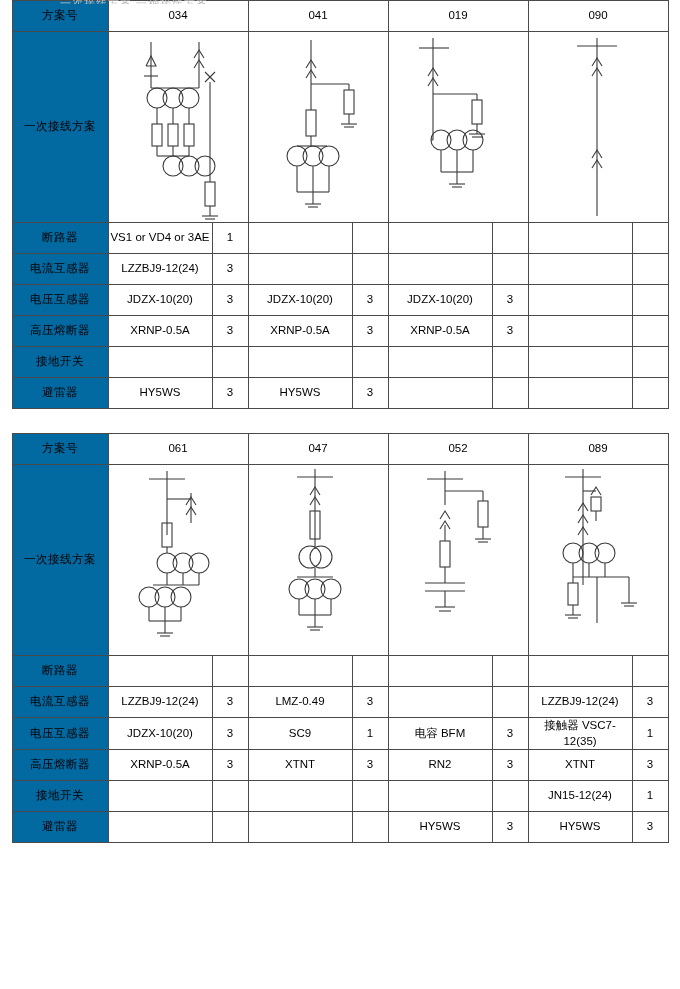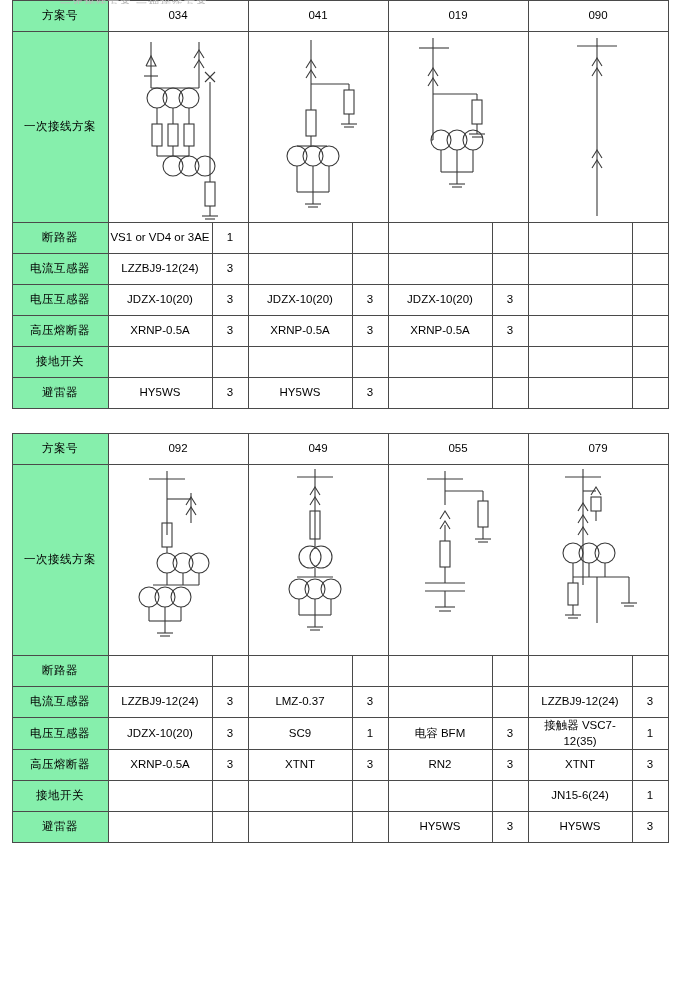--- a/index.html
+++ b/index.html
@@ -42,21 +42,21 @@
   table.scheme td {
     border: 1px solid #4a4a4a;
     padding: 0;
     text-align: center;
     vertical-align: middle;
     font-size: 11.5px;
     line-height: 1.35;
     height: 30px;
   }
   td.rowhead {
-    background: #86efac;
+    background: #0369a1;
     font-size: 12px;
     letter-spacing: 0.5px;
   }
   td.diagcell {
     background: #ffffff;
     height: 196px;
     padding: 0;
   }
   td.numhead {
     font-size: 12px;
@@ -316,24 +316,24 @@
       <col class="c-main">
         <col class="c-qty">
       <col class="c-main">
         <col class="c-qty">
       <col class="c-main">
         <col class="c-qty">
     </colgroup>
     <tbody>
       <tr>
         <td class="rowhead">方案号</td>
-        <td class="numhead" colspan="2">092</td>
-        <td class="numhead" colspan="2">049</td>
-        <td class="numhead" colspan="2">055</td>
-        <td class="numhead" colspan="2">079</td>
+        <td class="numhead" colspan="2">061</td>
+        <td class="numhead" colspan="2">047</td>
+        <td class="numhead" colspan="2">052</td>
+        <td class="numhead" colspan="2">089</td>
       </tr>
       <tr>
         <td class="rowhead">一次接线方案</td>
 
         <td class="diagcell" colspan="2">
           <svg class="diag" width="130" height="190" viewBox="0 0 130 190">
             <g stroke="#3a3a3a" stroke-width="1.1" fill="none">
               <line x1="54" y1="6" x2="54" y2="70"></line>
               <line x1="36" y1="14" x2="72" y2="14"></line>
               <polyline points="73,40 78,32 83,40"></polyline>
@@ -468,21 +468,21 @@
         <td class="qty"></td>
         <td></td>
         <td class="qty"></td>
         <td></td>
         <td class="qty"></td>
       </tr>
       <tr>
         <td class="rowhead">电流互感器</td>
         <td>LZZBJ9-12(24)</td>
         <td class="qty">3</td>
-        <td>LMZ-0.37</td>
+        <td>LMZ-0.49</td>
         <td class="qty">3</td>
         <td></td>
         <td class="qty"></td>
         <td>LZZBJ9-12(24)</td>
         <td class="qty">3</td>
       </tr>
       <tr>
         <td class="rowhead">电压互感器</td>
         <td>JDZX-10(20)</td>
         <td class="qty">3</td>
@@ -505,21 +505,21 @@
         <td class="qty">3</td>
       </tr>
       <tr>
         <td class="rowhead">接地开关</td>
         <td></td>
         <td class="qty"></td>
         <td></td>
         <td class="qty"></td>
         <td></td>
         <td class="qty"></td>
-        <td>JN15-6(24)</td>
+        <td>JN15-12(24)</td>
         <td class="qty">1</td>
       </tr>
       <tr>
         <td class="rowhead">避雷器</td>
         <td></td>
         <td class="qty"></td>
         <td></td>
         <td class="qty"></td>
         <td>HY5WS</td>
         <td class="qty">3</td>

